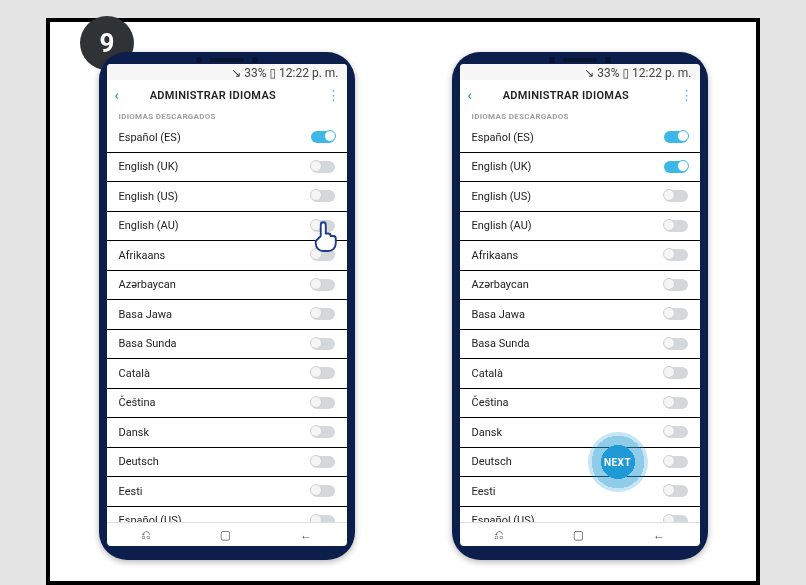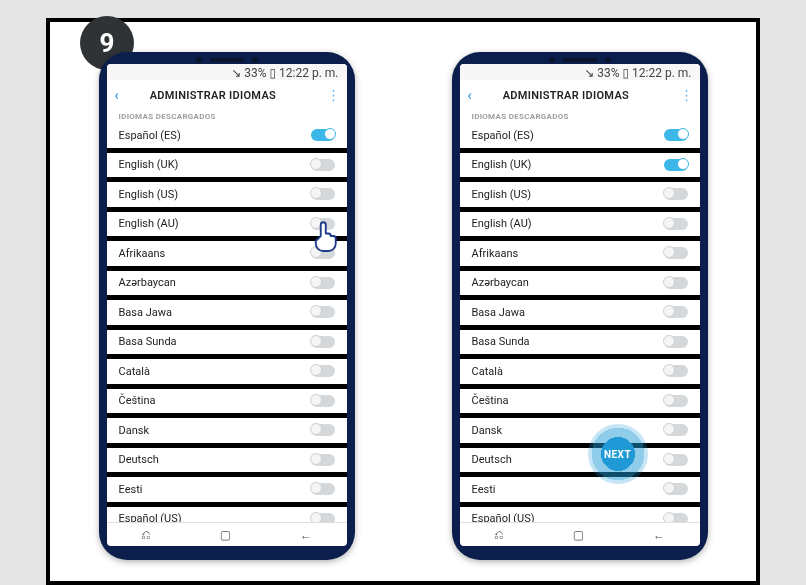--- a/index.html
+++ b/index.html
@@ -95,21 +95,21 @@
   }
   .list {
     flex: 1;
     overflow: hidden;
   }
   .row {
     height: 29.5px;
     display: flex;
     align-items: center;
     padding: 0 12px;
-    border-bottom: 5px solid #000000;
+    border-bottom: 1px solid #000000;
     font-size: 11px;
     color: #222;
     justify-content: space-between;
   }
   .toggle {
     width: 24px; height: 12px;
     background: #d5d8da;
     border-radius: 8px;
     position: relative;
   }
@@ -134,21 +134,21 @@
   }
 
   .cursor-hand {
     position: absolute;
     right: 0px; top: 152px;
     width: 40px; height: 40px;
     pointer-events: none;
   }
   .next-badge {
     position: absolute;
-    left: 128px; top: 360px;
+    left: 128px; top: 368px;
     width: 60px; height: 60px;
     border-radius: 50%;
     background: radial-gradient(circle, #1f9ad6 0 40%, rgba(31,154,214,.5) 40% 62%, rgba(31,154,214,.25) 62% 85%, rgba(31,154,214,0) 85%);
     display: flex; align-items:center; justify-content:center;
     color: #fff; font-size: 10px; font-weight: 700; letter-spacing: .5px;
     pointer-events: none;
   }
 </style>
 </head>
 <body>

